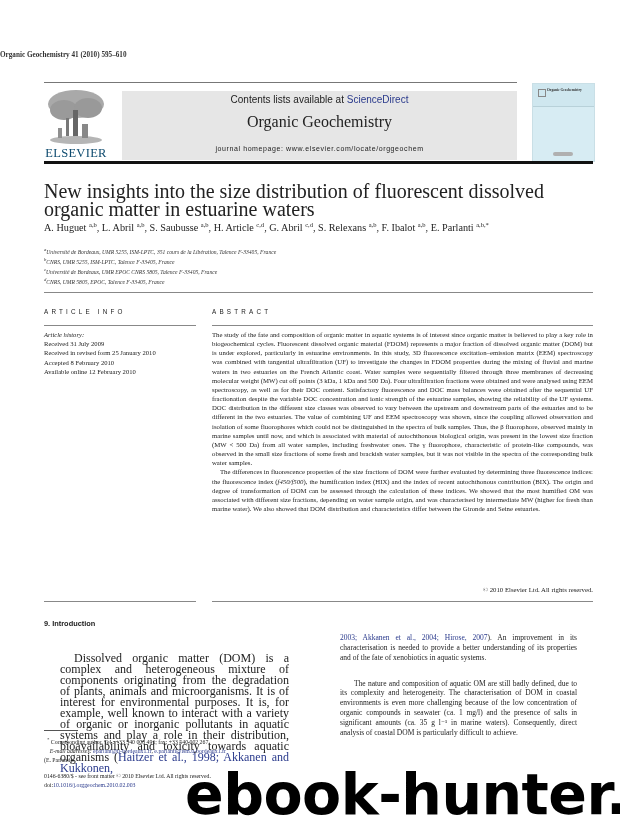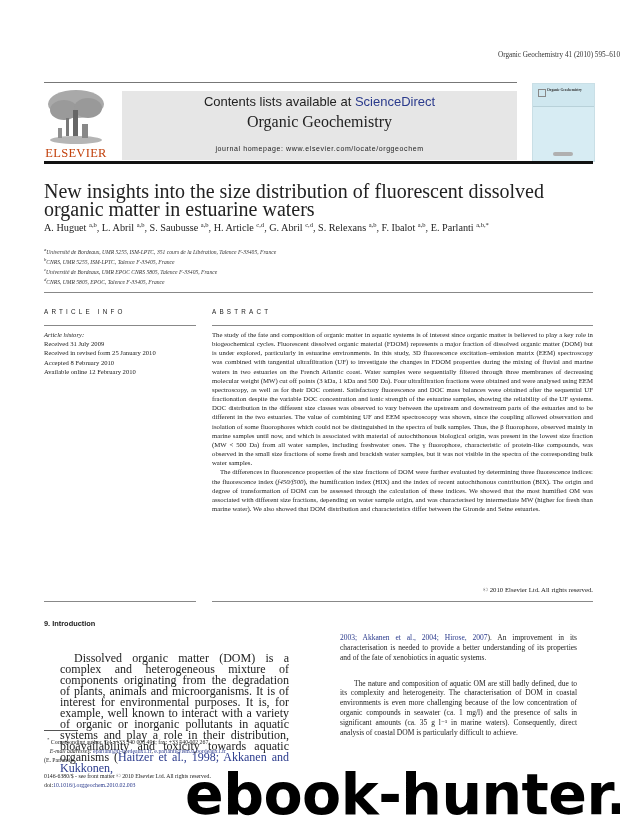--- a/index.html
+++ b/index.html
@@ -1,27 +1,27 @@
 <!DOCTYPE html>
 <html><head>
 <meta charset="utf-8">
 <style>
   html, body { margin:0; padding:0; background:#ffffff; }
   body { width:620px; height:827px; position:relative; overflow:hidden;
          font-family:"Liberation Serif", "DejaVu Serif", serif; color:#231f20; }
   .abs { position:absolute; }
-  .running-head { left:0; width:620px; top:51px; text-align:right; font-size:7.2px; color:#333; }
+  .running-head { left:0; width:548px; top:51px; text-align:left; font-size:7.2px; color:#333;font-weight:bold; }
   .top-rule { left:44px; top:82px; width:473px; height:1px; background:#777; }
   .logo { left:40px; top:88px; width:72px; height:74px; }
   .tree { position:absolute; left:4px; top:0; width:64px; height:58px; }
   .elsevier-word { position:absolute; left:0; top:58px; width:72px; text-align:center;
-                   font-size:12.5px; color:#c2410c; letter-spacing:0.3px; }
+                   font-size:12.5px; color:#0c4a6e; letter-spacing:0.3px; }
   .banner { left:122px; top:91px; width:395px; height:69px; background:#e6e6e6; }
   .banner .contents { position:absolute; left:0; width:100%; top:3px; text-align:center;
-                      font-family:"Liberation Sans", sans-serif; font-size:13px; color:#222; }
+                      font-family:"Liberation Sans", sans-serif; font-size:10px; color:#222; }
   .banner .contents a { color:#2a3a8c; text-decoration:none; }
   .banner .jtitle { position:absolute; left:0; width:100%; top:22px; text-align:center;
                     font-size:16px; color:#222; }
   .banner .homepage { position:absolute; left:0; width:100%; top:54px; text-align:center;
                       font-family:"Liberation Sans", sans-serif; font-size:7px; letter-spacing:0.6px; color:#222; }
   .cover { left:532px; top:83px; width:61px; height:77px; background:#d7ecf3; border:1px solid #c9dfe6; }
   .cover .cov-head { position:absolute; left:0; top:0; width:100%; height:22px; background:#cfe7ef; border-bottom:1px solid #b8d1d9; }
   .cover .cov-title { position:absolute; left:14px; top:4px; font-size:3.6px; font-weight:bold; color:#333; line-height:4px; }
   .cover .cov-badge { position:absolute; left:5px; top:5px; width:6px; height:6px; border:1px solid #888; }
   .cover .cov-foot { position:absolute; left:20px; bottom:5px; width:20px; height:4px; background:#b0b0b0; border-radius:2px; }

